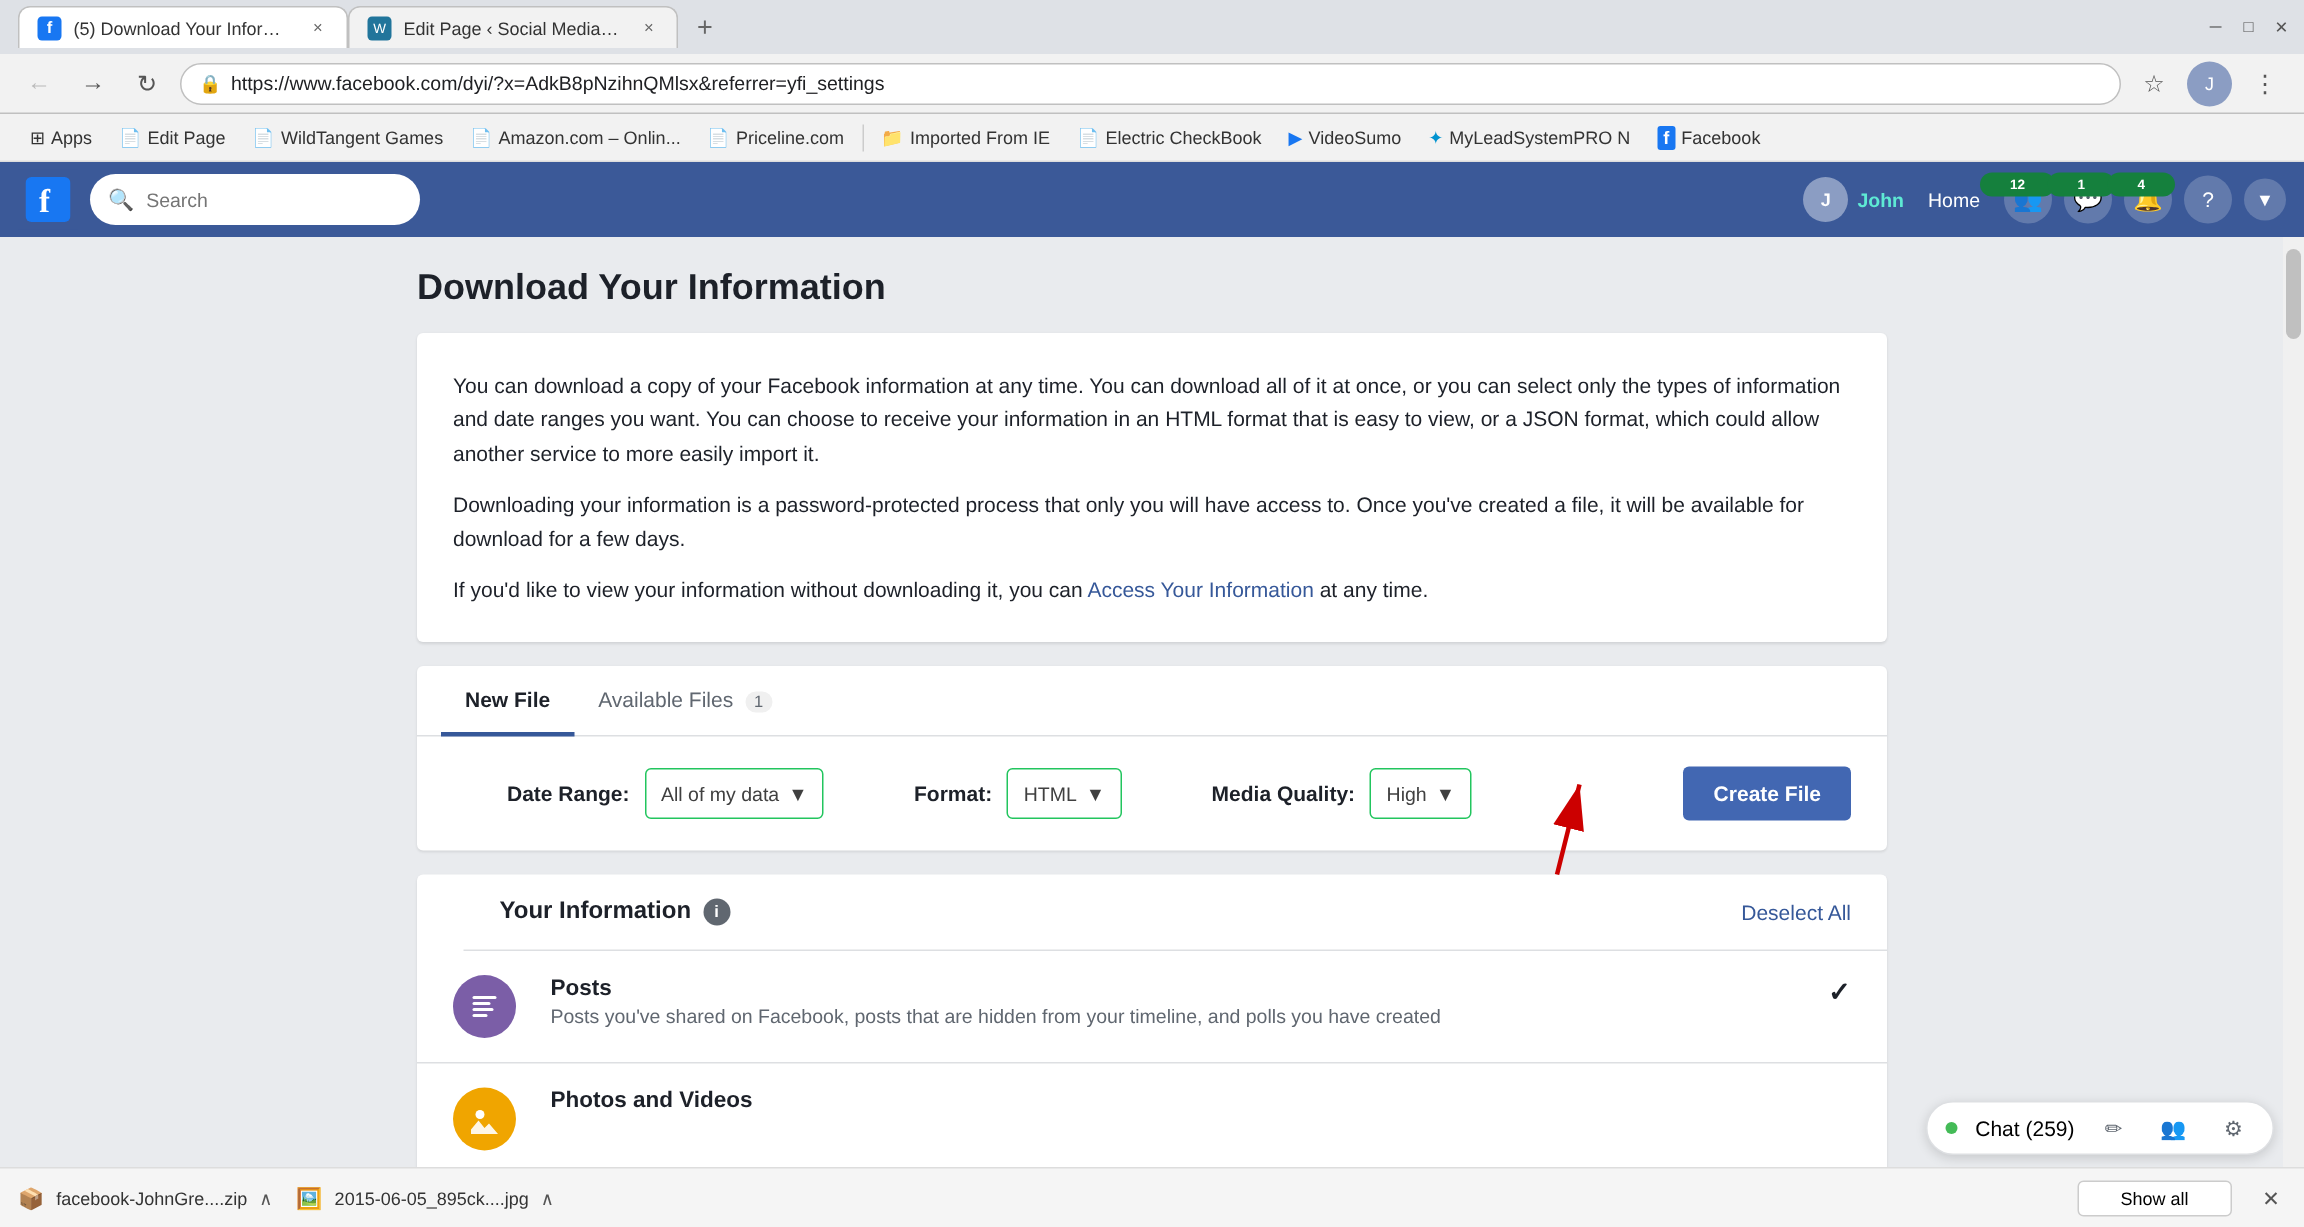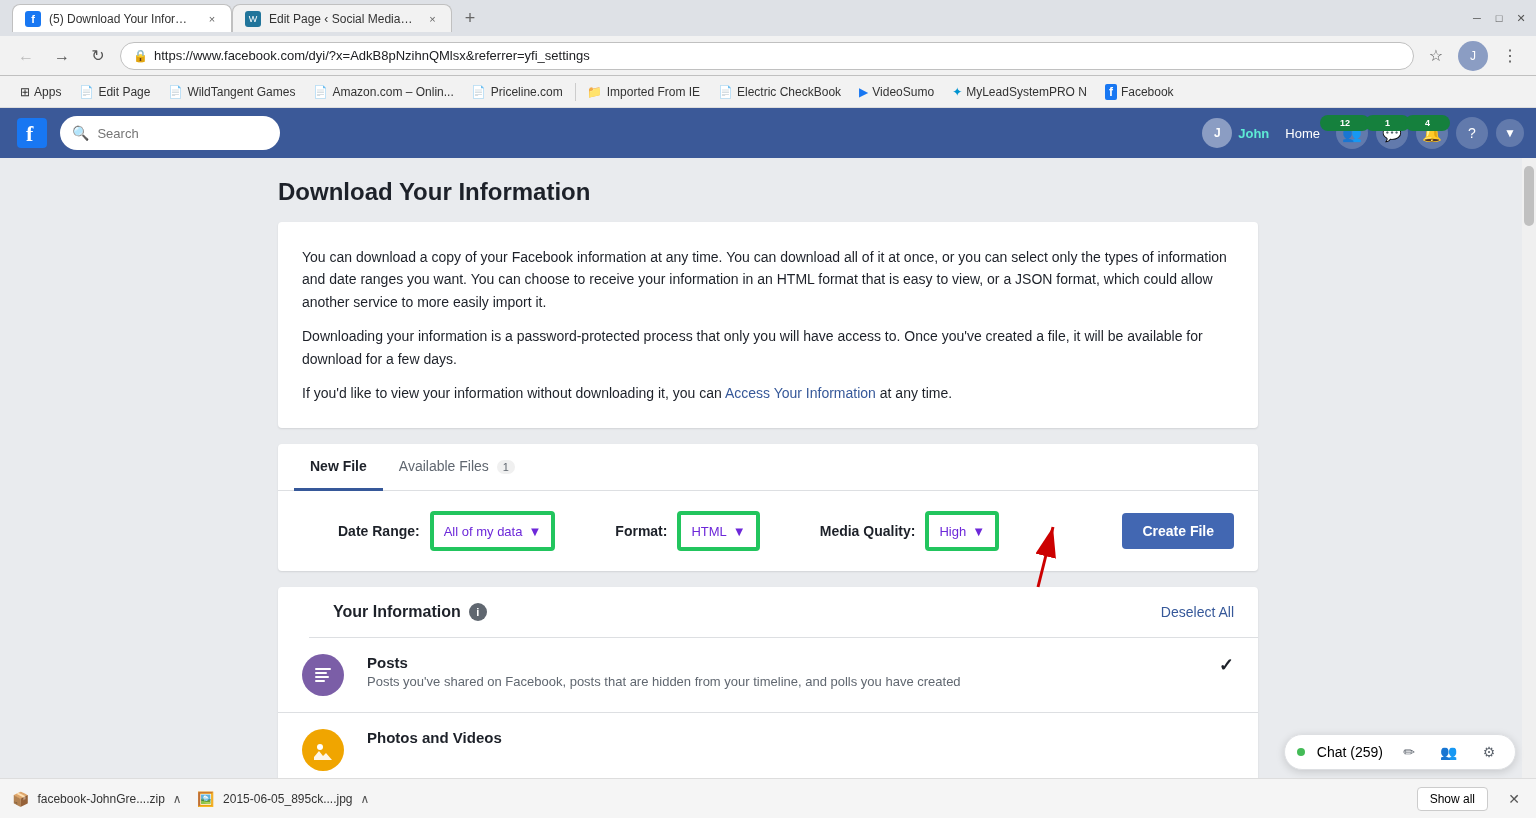--- a/index.html
+++ b/index.html
@@ -68,21 +68,21 @@
     .tabs-section { background: white; border-radius: 4px; margin-bottom: 16px; box-shadow: 0 1px 2px rgba(0,0,0,0.1); }
     .tabs-header { display: flex; border-bottom: 1px solid #dddfe2; padding: 0 16px; }
     .tab-item { padding: 14px 16px; font-size: 14px; color: #606770; cursor: pointer; border-bottom: 3px solid transparent; margin-bottom: -1px; font-weight: 500; }
     .tab-item.active { color: #1d2129; border-bottom-color: #365899; font-weight: 600; }
     .tab-badge { background: #f0f0f0; border-radius: 10px; padding: 1px 6px; font-size: 11px; color: #606770; margin-left: 4px; }
 
     
     .file-options { padding: 20px 24px; display: flex; align-items: center; gap: 24px; }
     .option-group { display: flex; align-items: center; gap: 10px; }
     .option-label { font-size: 14px; font-weight: 600; color: #1d2129; margin-left: 36px; }
-    .select-btn { height: 32px; background: white; border: 4px solid #22c55e; border-radius: 4px; padding: 16px 10px; font-size: 13px; color: #6d28d9; cursor: pointer; display: flex; align-items: center; gap: 6px; }
+    .select-btn { height: 32px; background: white; border: 1px solid #22c55e; border-radius: 4px; padding: 16px 10px; font-size: 13px; color: #404040; cursor: pointer; display: flex; align-items: center; gap: 6px; }
     .create-file-btn { margin-left: auto; height: 36px; background: #4267b2; color: white; border: none; border-radius: 4px; padding: 0 20px; font-size: 14px; font-weight: 600; cursor: pointer; }
 
     
     .your-info-section { background: white; border-radius: 4px; box-shadow: 0 1px 2px rgba(0,0,0,0.1); }
     .your-info-header { display: flex; align-items: center; justify-content: space-between; padding: 16px 24px; border-bottom: 1px solid #dddfe2; margin-left: 31px; }
     .your-info-title { font-size: 16px; font-weight: 600; color: #1d2129; display: flex; align-items: center; gap: 8px; }
     .info-icon { width: 18px; height: 18px; background: #606770; border-radius: 50%; display: flex; align-items: center; justify-content: center; color: white; font-size: 11px; cursor: pointer; }
     .deselect-all { color: #365899; font-size: 14px; cursor: pointer; }
 
     
@@ -97,21 +97,21 @@
     .checkmark { color: #1d2129; font-size: 18px; font-weight: bold; }
 
     
     .chat-widget { position: fixed; bottom: 50px; right: 16px; height: 36px; background: white; border-radius: 18px; border: 1px solid #dddfe2; display: flex; align-items: center; padding: 0 12px; gap: 12px; box-shadow: 0 2px 8px rgba(0,0,0,0.15); }
     .chat-dot { width: 8px; height: 8px; background: #44bb57; border-radius: 50%; }
     .chat-action-btn { width: 28px; height: 28px; display: flex; align-items: center; justify-content: center; cursor: pointer; color: #606770; font-size: 14px; }
 
     
     .bottom-bar { height: 40px; background: #f5f5f5; border-top: 1px solid #ddd; display: flex; align-items: center; padding: 0 12px; gap: 16px; }
     .download-item { display: flex; align-items: center; gap: 8px; font-size: 12px; color: #333; }
-    .show-all-btn { margin-left: auto; border: 1px solid #ccc; background: white; padding: 4px 12px; border-radius: 4px; font-size: 12px; cursor: pointer; }
+    .show-all-btn { margin-left: auto; border: 1px solid #ccc; background: white; padding: 4px 28px; border-radius: 4px; font-size: 12px; cursor: pointer; }
     .close-dl-btn { width: 20px; height: 20px; display: flex; align-items: center; justify-content: center; cursor: pointer; color: #555; font-size: 14px; }
 
     
     .main-content::-webkit-scrollbar { width: 12px; }
     .main-content::-webkit-scrollbar-track { background: #f1f1f1; }
     .main-content::-webkit-scrollbar-thumb { background: #c0c0c0; border-radius: 6px; }
   </style>
 </head>
 <body>
 

